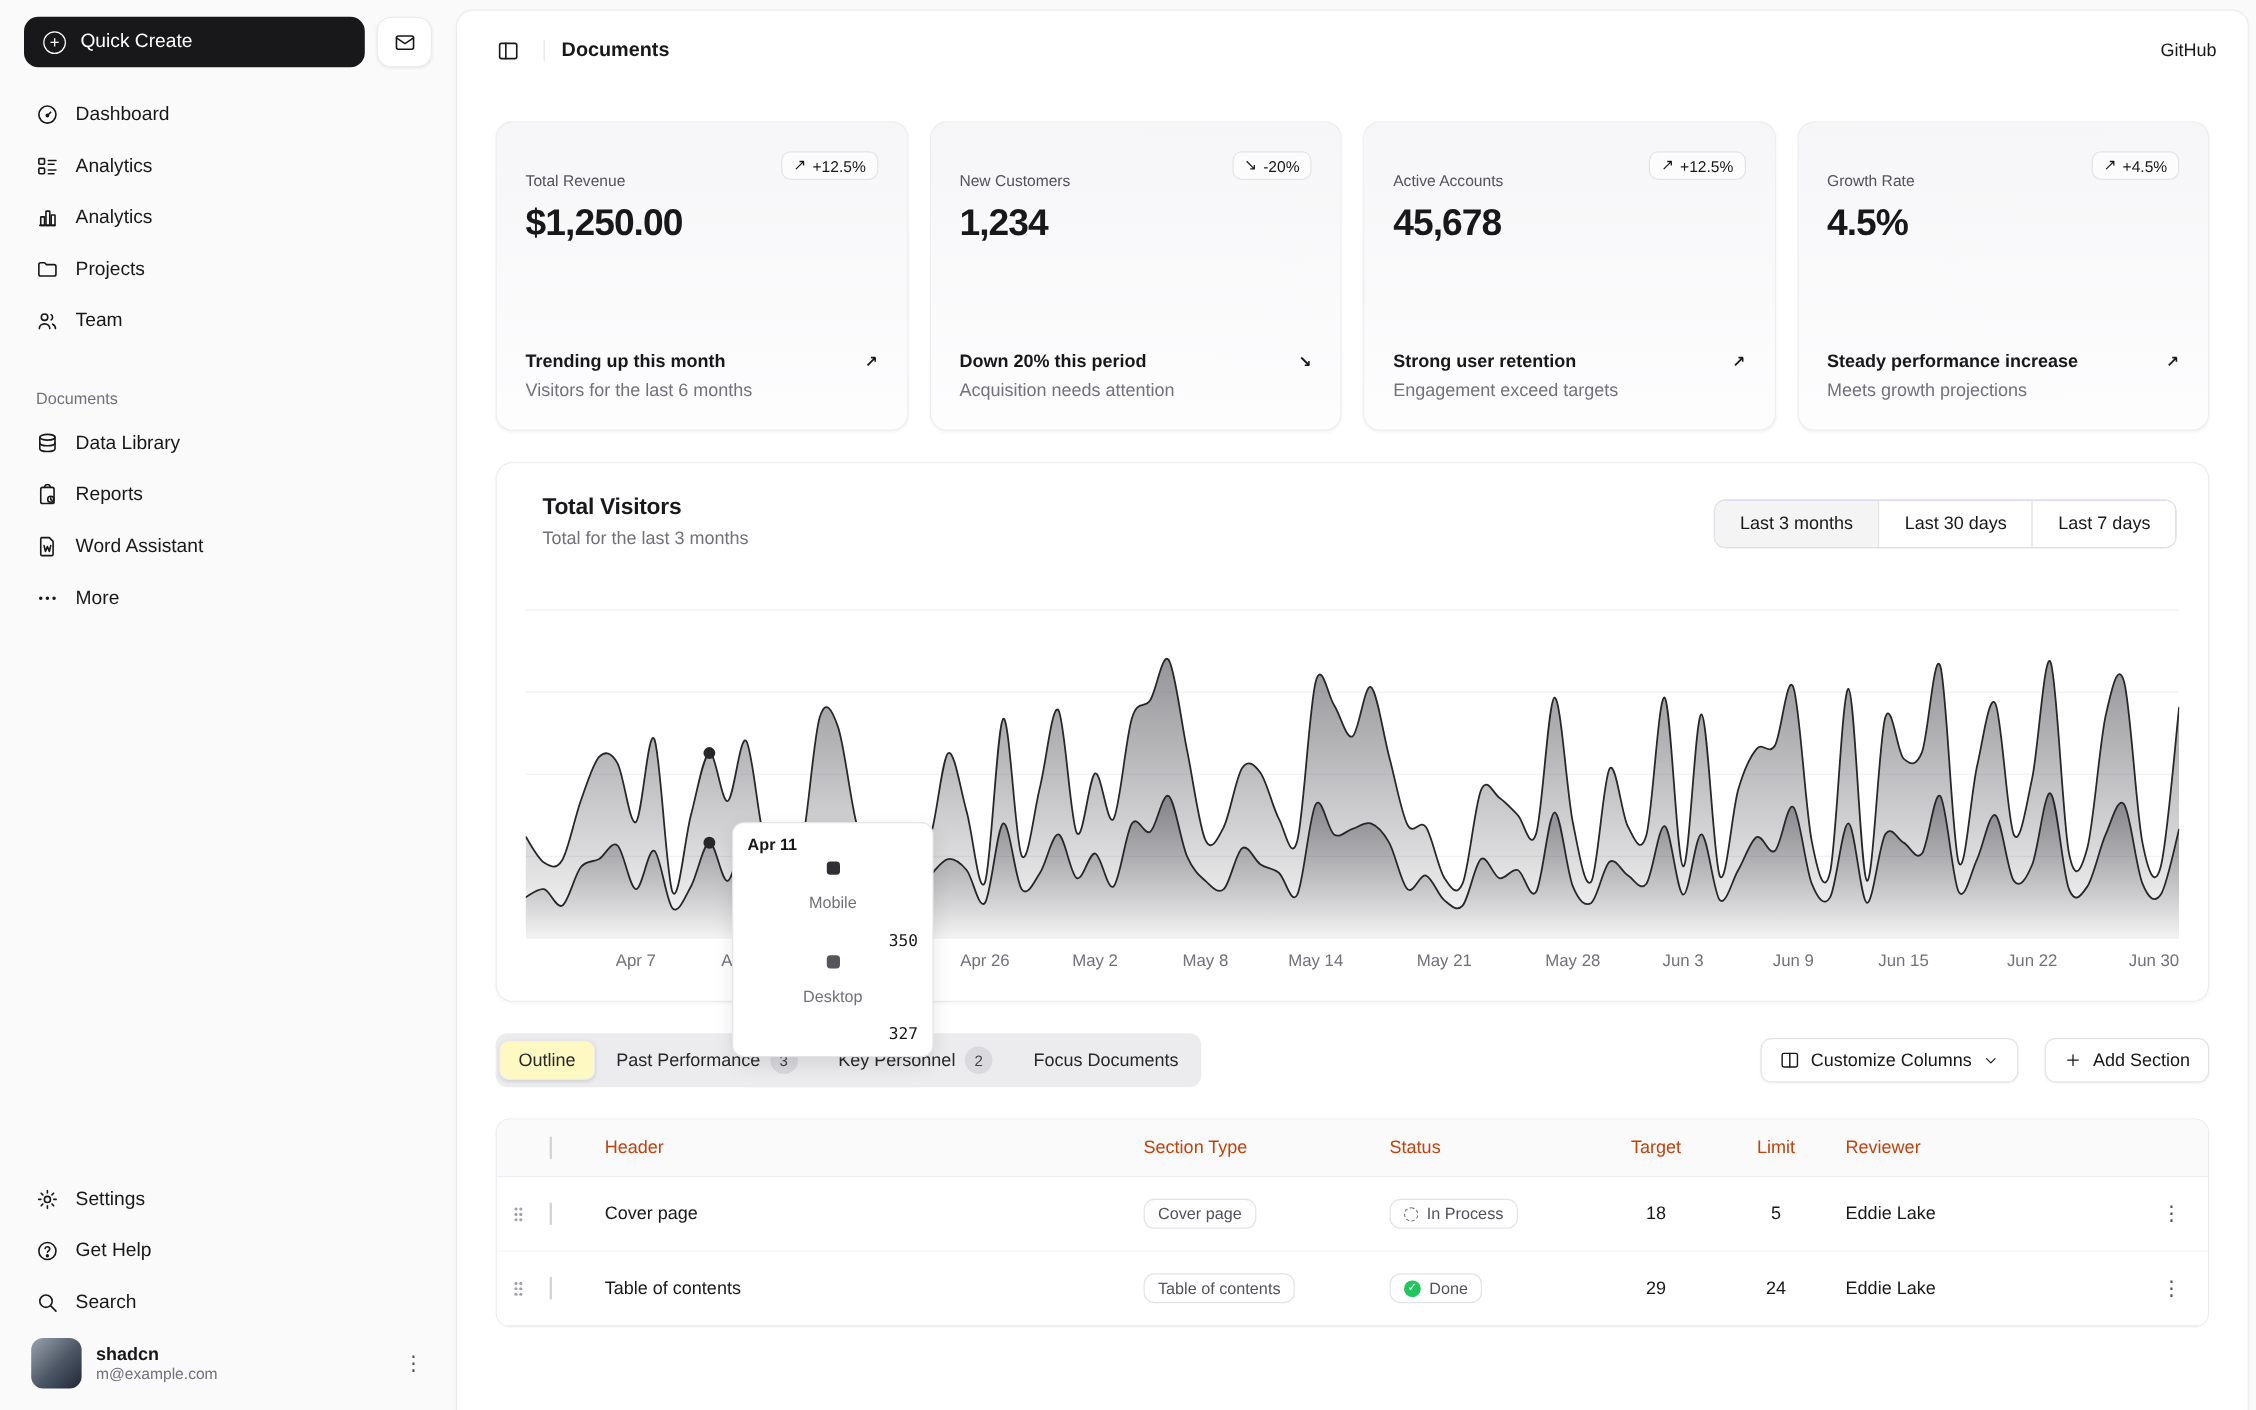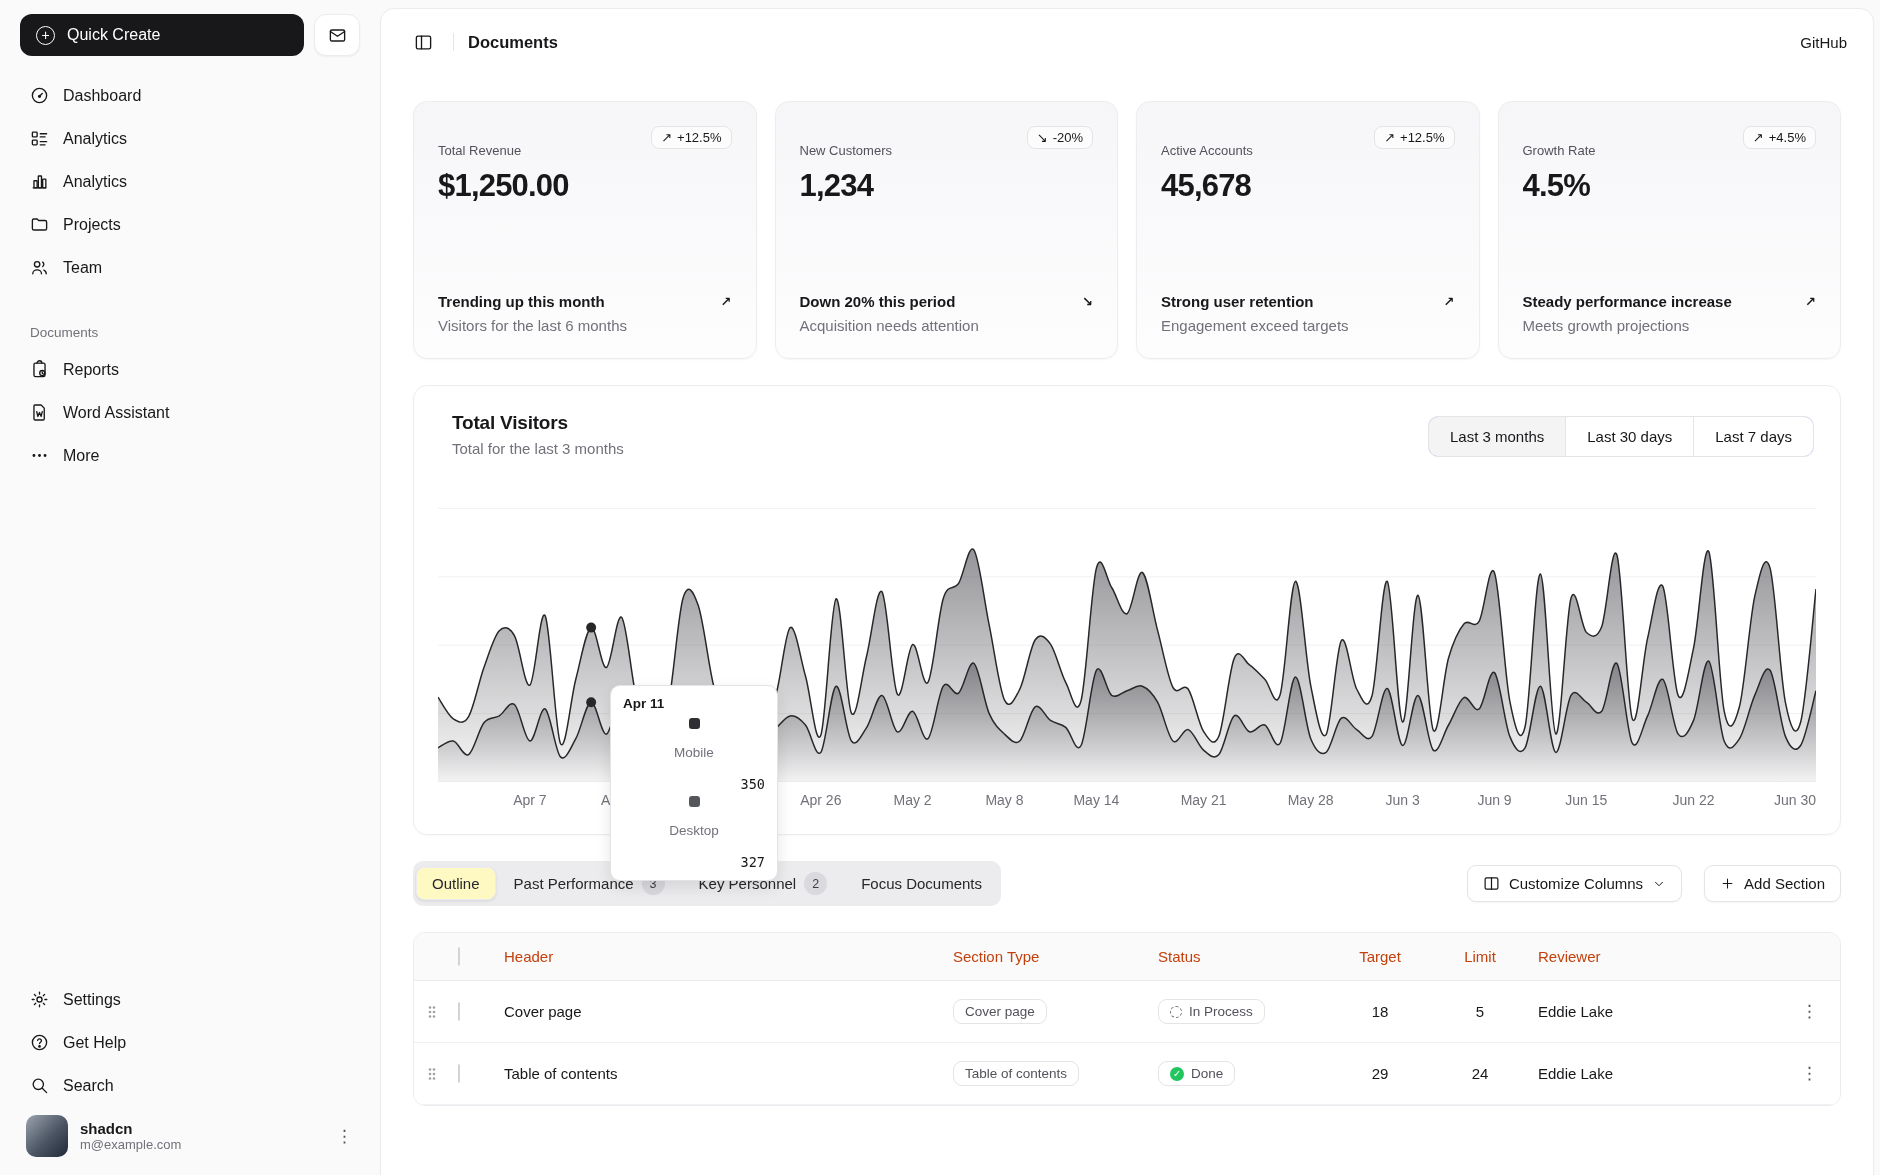--- a/index.html
+++ b/index.html
@@ -163,20 +163,28 @@
           <path d="M3.5 20c0-3 2.5-5 5.5-5s5.5 2 5.5 5"></path>
           <path d="M16 5.2a3.4 3.4 0 0 1 0 5.6"></path>
           <path d="M17.5 15.3c1.8.7 3 2.2 3 4.7"></path>
         </svg>
       <span>Team</span>
     </div>
   </nav>
 
   <div class="section-label">Documents</div>
   <nav class="nav">
+    <div class="nav-item">
+      <svg class="ic" width="19" height="19" viewBox="0 0 24 24">
+          <ellipse cx="12" cy="5.5" rx="8" ry="3"></ellipse>
+          <path d="M4 5.5v6c0 1.7 3.6 3 8 3s8-1.3 8-3v-6"></path>
+          <path d="M4 11.5v6c0 1.7 3.6 3 8 3s8-1.3 8-3v-6"></path>
+        </svg>
+      <span>Data Library</span>
+    </div>
     <div class="nav-item">
       <svg class="ic" width="19" height="19" viewBox="0 0 24 24">
           <rect x="5" y="4" width="14" height="17" rx="2"></rect>
           <path d="M9 4a3 3 0 0 1 6 0"></path>
           <circle cx="15.5" cy="16.5" r="3.2"></circle>
           <path d="M15.5 15v1.7l1.2.8"></path>
         </svg>
       <span>Reports</span>
     </div>
     <div class="nav-item">

